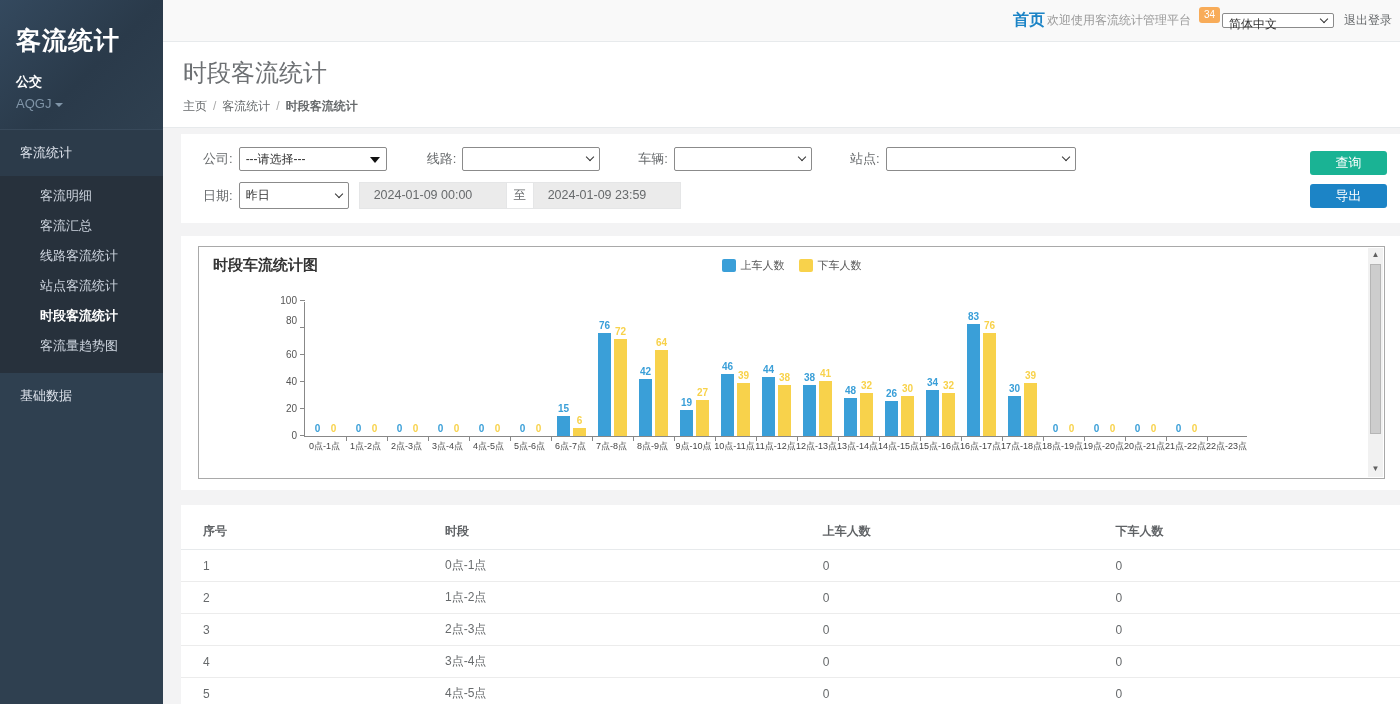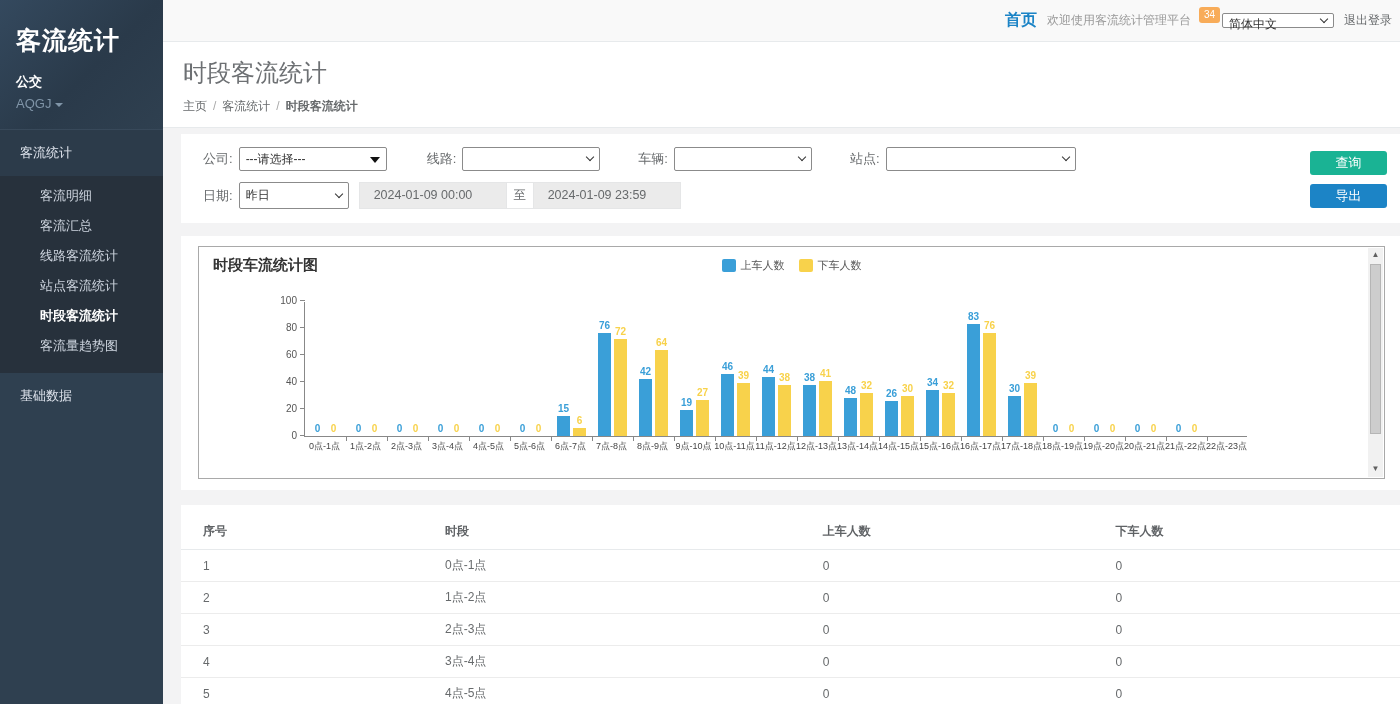--- a/index.html
+++ b/index.html
@@ -17,21 +17,21 @@
   .menu-section { padding:14px 20px; font-size:13px; color:#dfe4ed; cursor:pointer; }
   .menu-section.open { background:#2c3b4a; border-top:1px solid #38495a; }
   .submenu { background:#27313c; padding:5px 0 12px; }
   .sub-item { padding:6px 10px 6px 40px; font-size:13px; color:#cfd6e0; cursor:pointer; white-space:nowrap; }
   .sub-item.active { color:#ffffff; font-weight:bold; }
 
   
   .main { flex:1; display:flex; flex-direction:column; overflow:hidden; }
   .topbar { height:42px; flex-shrink:0; background:#f9f9f9; border-bottom:1px solid #e7eaec;
     display:flex; align-items:center; justify-content:flex-end; padding-right:8px; }
-  .home-link { color:#1c84c6; font-size:16px; font-weight:bold; cursor:pointer; margin-right:10px; }
+  .home-link { color:#1c84c6; font-size:16px; font-weight:bold; cursor:pointer; margin-right:2px; }
   .welcome { font-size:12px; color:#999; margin-right:8px; }
   .badge { background:#f8ac59; color:#fff; font-size:10px; line-height:12px; padding:2px 5px; border-radius:3px;
     align-self:flex-start; margin-top:7px; margin-right:2px; }
   .fake-select { position:relative; background:#fff; border:1px solid #8b8b8b; border-radius:2px;
     font-size:12px; color:#333; cursor:pointer; }
   .lang-select { width:112px; height:15px; line-height:20px; padding:0 18px 0 6px; margin-right:10px; }
   .chev { position:absolute; right:6px; top:50%; width:6px; height:6px; margin-top:-5px;
     border-right:1.6px solid #333; border-bottom:1.6px solid #333; transform:rotate(45deg); }
   .tri { position:absolute; right:6px; top:50%; margin-top:-2px; width:0; height:0;
     border-left:5px solid transparent; border-right:5px solid transparent; border-top:6px solid #111; }
@@ -192,21 +192,21 @@
           <div class="plot-wrap">
             <div class="plot">
                 <span class="ytick-label" style="bottom: -5px;">0</span>
                 <span class="ytick-mark" style="bottom: 0px;"></span>
                 <span class="ytick-label" style="bottom: 22px;">20</span>
                 <span class="ytick-mark" style="bottom: 27px;"></span>
                 <span class="ytick-label" style="bottom: 49px;">40</span>
                 <span class="ytick-mark" style="bottom: 54px;"></span>
                 <span class="ytick-label" style="bottom: 76px;">60</span>
                 <span class="ytick-mark" style="bottom: 81px;"></span>
-                <span class="ytick-label" style="bottom: 103px;">80</span>
+                <span class="ytick-label" style="bottom: 110px;">80</span>
                 <span class="ytick-mark" style="bottom: 108px;"></span>
                 <span class="ytick-label" style="bottom: 130px;">100</span>
                 <span class="ytick-mark" style="bottom: 135px;"></span>
                 <div class="cat">
                   <div class="bar-col">
                     <span class="bar-val" style="color: rgb(58, 159, 216);">0</span>
                     <div class="bar" style="height: 0px; background: rgb(58, 159, 216);"></div>
                   </div>
                   <div class="bar-col">
                     <span class="bar-val" style="color: rgb(248, 210, 75);">0</span>

